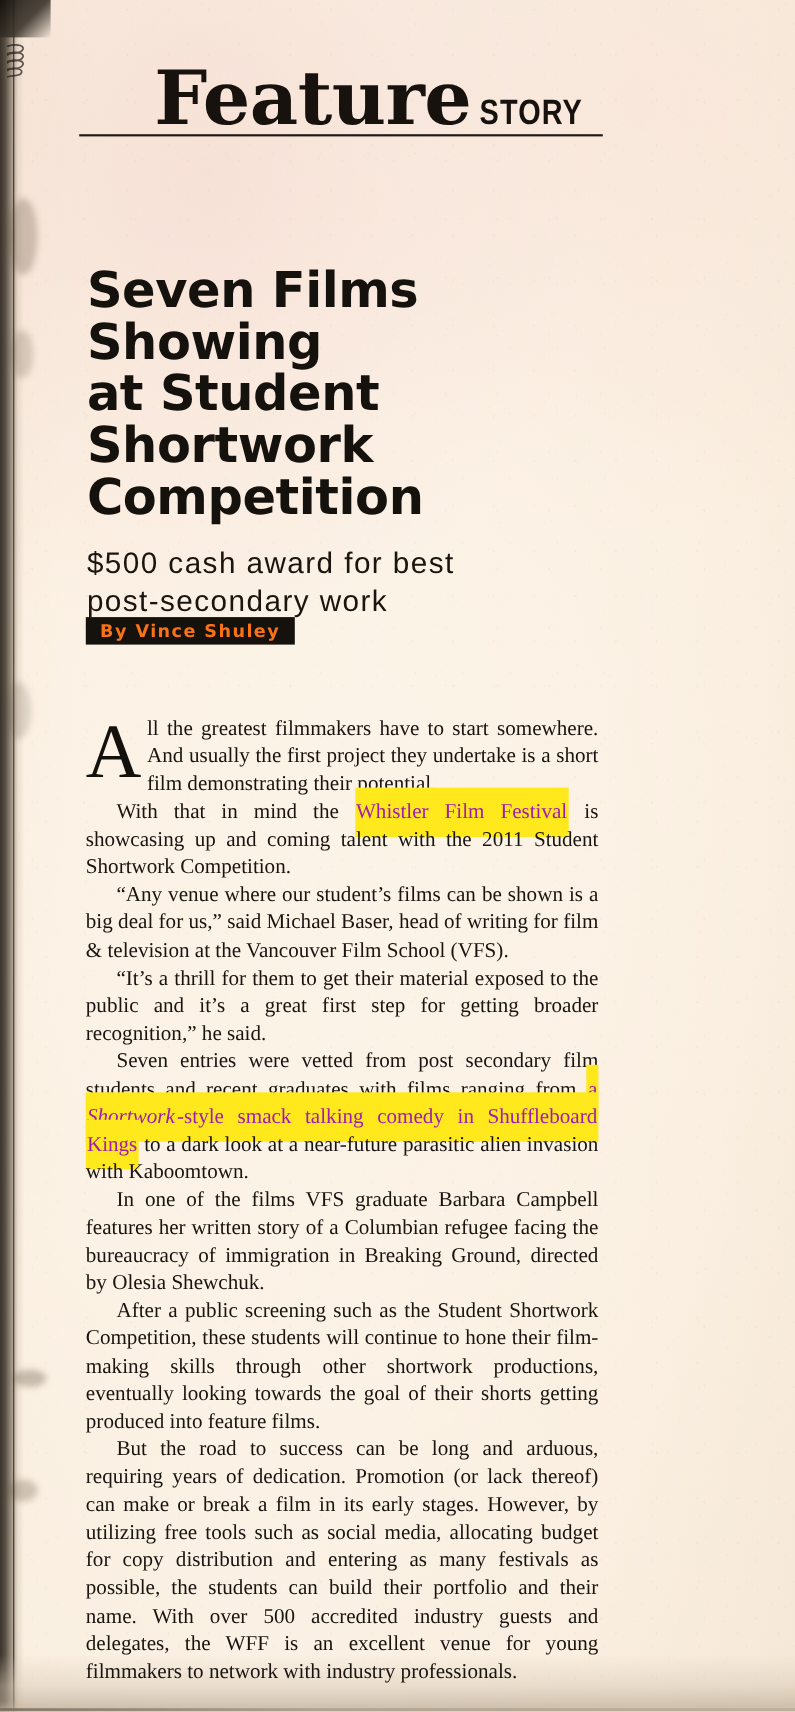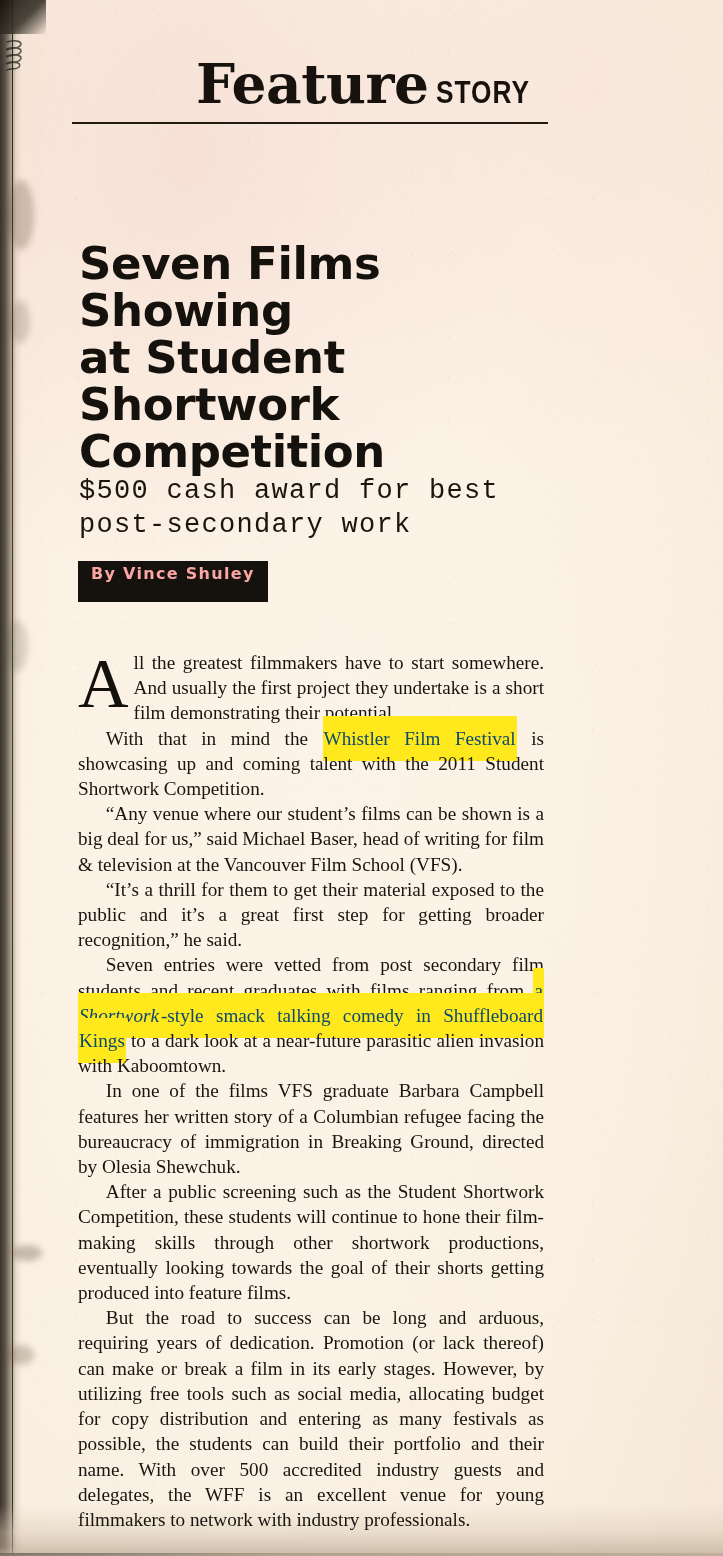--- a/index.html
+++ b/index.html
@@ -116,21 +116,21 @@
     left: 72px;
     top: 56px;
     width: 478px;
     text-align: right;
     line-height: 1;
     white-space: nowrap;
   }
   .masthead-feature {
     font-family: "DejaVu Serif", "Liberation Serif", serif;
     font-weight: 700;
-    font-size: 55px;
+    font-size: 68px;
     letter-spacing: -0.5px;
     color: #17120d;
   }
   .masthead-story {
     font-family: "Liberation Sans", "DejaVu Sans", sans-serif;
     font-weight: 700;
     font-size: 32px;
     letter-spacing: 1.2px;
     color: #17120d;
     margin-left: 7px;
@@ -160,39 +160,39 @@
     letter-spacing: -0.4px;
     color: #15110c;
     margin-top: 16px;
   }
   .headline div { white-space: nowrap; }
 
   
   .deck {
     position: absolute;
     left: 79px;
-    top: 452px;
+    top: 473px;
     width: 470px;
-    font-family: Liberation Mono, monospace;
+    font-family: Liberation Sans, sans-serif;
     font-weight: 400;
     font-size: 27px;
     line-height: 34px;
     letter-spacing: 1.3px;
     color: #1b150f;
   }
   .deck div { white-space: nowrap; }
 
   
   .byline {
     position: absolute;
     left: 78px;
     top: 561px;
     background: #15110c;
-    color: #fca5a5;
-    padding: 5px 13px 20px 13px;
+    color: #f97316;
+    padding: 5px 13px 4px 13px;
     font-family: "DejaVu Sans", "Liberation Sans", sans-serif;
     font-weight: 700;
     font-size: 16px;
     letter-spacing: 1.3px;
     line-height: 1;
     display: inline-block;
   }
 
   
   .body-col {
@@ -220,21 +220,21 @@
     font-size: 70px;
     line-height: 55px;
     font-weight: 400;
     padding: 4px 5px 0 0;
     margin-top: 2px;
     color: #14100b;
   }
 
   mark.hl {
     background: #ffe81c;
-    color: #0c4a6e;
+    color: #a21caf;
     padding: 12px 1px;
     box-decoration-break: clone;
     -webkit-box-decoration-break: clone;
   }
   em.title { font-style: italic; }
 
   .clip-bottom {
     position: absolute;
     left: 0; right: 0;
     bottom: 0;

